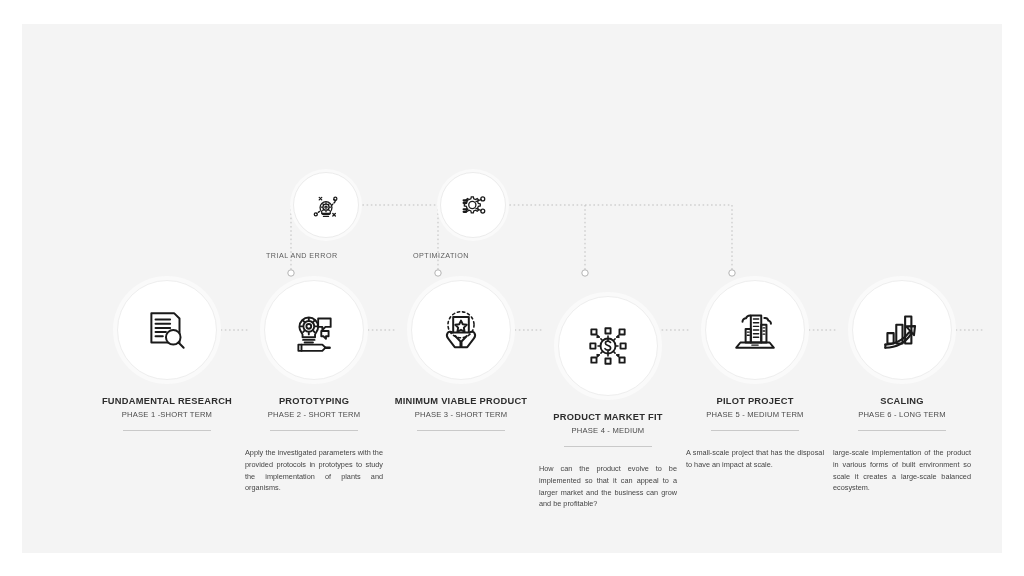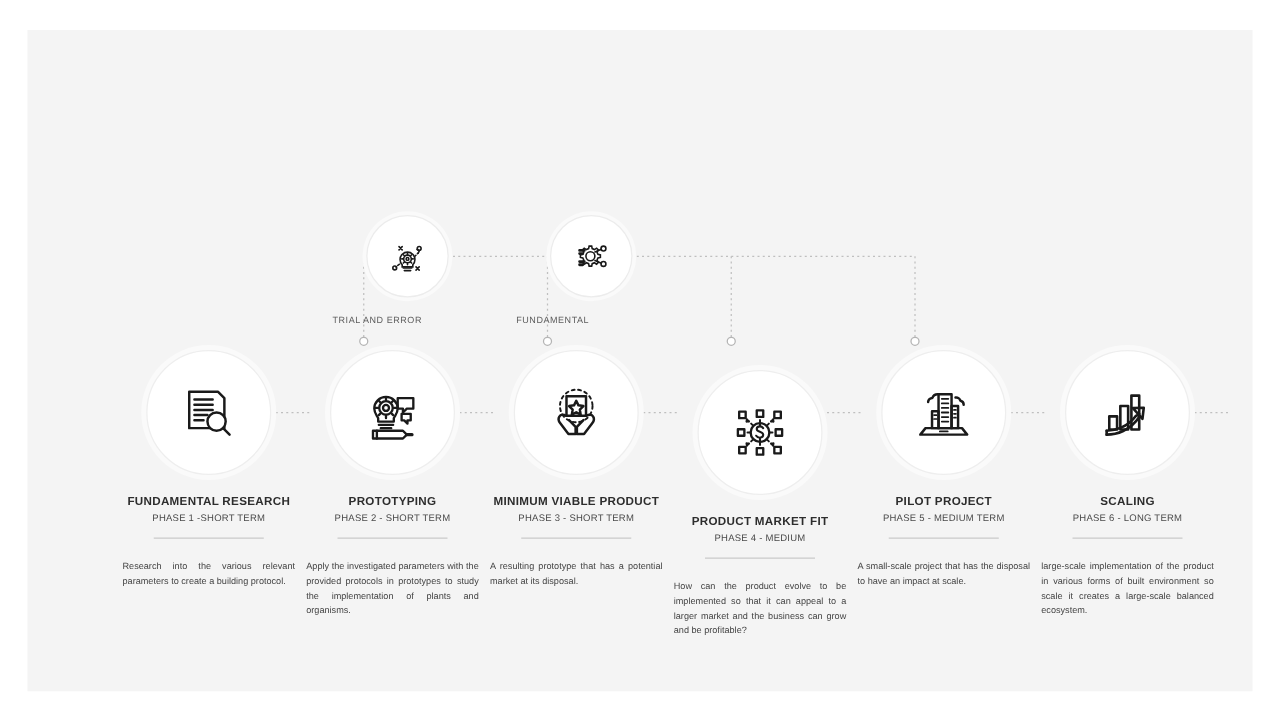--- a/index.html
+++ b/index.html
@@ -166,39 +166,38 @@
         <svg width="34" height="34" viewBox="0 0 40 40" fill="none" stroke="#1a1a1a" stroke-width="1.5" stroke-linecap="round">
           <path d="M18 10.5h2.4l.5 2.3 2.1.9 2-1.3 1.7 1.7-1.3 2 .9 2.1 2.3.5v2.4l-2.3.5-.9 2.1 1.3 2-1.7 1.7-2-1.3-2.1.9-.5 2.3H18l-.5-2.3-2.1-.9-2 1.3-1.7-1.7 1.3-2-.9-2.1-2.3-.5v-2.4l2.3-.5.9-2.1-1.3-2 1.7-1.7 2 1.3 2.1-.9z"></path>
           <circle cx="19.2" cy="20" r="4.2"></circle>
           <path d="M23.5 16l6 -2.5M23.5 24l6 2.5"></path>
           <circle cx="31.5" cy="12.8" r="2.3"></circle>
           <circle cx="31.5" cy="27.2" r="2.3"></circle>
           <path d="M9 14.5h4.5M9 17.5h3M9 25h4.5M9 28h3" stroke-width="2.6"></path>
         </svg>
       </span>
     </div>
-    <div class="top-label">FUNDAMENTAL</div>
+    <div class="top-label">OPTIMIZATION</div>
   </div>
 
 
   <div class="phase-node" style="left:70px; top:256px;">
     <div class="phase-circle">
       <span class="icon">
         <svg width="50" height="50" viewBox="0 0 48 48" fill="none" stroke="#1a1a1a" stroke-width="1.9" stroke-linejoin="round" stroke-linecap="round">
           <path d="M9 8h22l5 5v23H9z"></path>
           <path d="M13 14h14M13 18h14M13 22h14M13 26h10M13 30h7"></path>
           <circle cx="30" cy="31" r="7" fill="#ffffff"></circle>
           <path d="M35 36l5 5"></path>
         </svg>
       </span>
     </div>
     <div class="phase-title">FUNDAMENTAL RESEARCH</div>
     <div class="phase-sub">PHASE 1 -SHORT TERM</div>
     <div class="phase-rule"></div>
-    <div class="phase-desc">Research into the various relevant parameters to create a building protocol.</div>
   </div>
 
   <div class="phase-node" style="left:217px; top:256px;">
     <div class="phase-circle">
       <span class="icon">
         <svg width="50" height="50" viewBox="0 0 48 48" fill="none" stroke="#1a1a1a" stroke-width="1.8" stroke-linejoin="round" stroke-linecap="round">
           <path d="M10 21a9 9 0 1 1 18 0c0 3.5-2.2 5.4-3 7.4V31H13v-2.6C12.2 26.4 10 24.5 10 21z"></path>
           <path d="M13.5 33.5h11M15 36h8"></path>
           <circle cx="19" cy="20.5" r="5.2"></circle>
           <circle cx="19" cy="20.5" r="2.3"></circle>
@@ -225,21 +224,20 @@
           <rect x="16.5" y="11.5" width="15" height="15"></rect>
           <path d="M24 15l1.7 3.5 3.8.55-2.75 2.7.65 3.85L24 23.8l-3.4 1.8.65-3.85L18.5 19.05l3.8-.55z"></path>
           <path d="M16 26.5c-1.8-1.2-4-1-5 .6-1 1.6-.5 3.5.6 5l6.4 8.4h5.5v-5.5l-5-5.2"></path>
           <path d="M32 26.5c1.8-1.2 4-1 5 .6 1 1.6.5 3.5-.6 5L30 40.5h-5.5V35l5-5.2"></path>
         </svg>
       </span>
     </div>
     <div class="phase-title">MINIMUM VIABLE PRODUCT</div>
     <div class="phase-sub">PHASE 3 - SHORT TERM</div>
     <div class="phase-rule"></div>
-    <div class="phase-desc">A resulting prototype that has a potential market at its disposal.</div>
   </div>
 
   <div class="phase-node" style="left:511px; top:272px;">
     <div class="phase-circle">
       <span class="icon">
         <svg width="50" height="50" viewBox="0 0 48 48" fill="none" stroke="#1a1a1a" stroke-width="1.8" stroke-linejoin="round" stroke-linecap="round">
           <circle cx="24" cy="24" r="7.2"></circle>
           <path d="M26.4 20.6c-.6-.9-1.5-1.3-2.5-1.3-1.4 0-2.4.8-2.4 2 0 2.7 5 1.6 5 4.5 0 1.3-1.1 2.2-2.6 2.2-1.2 0-2.2-.5-2.8-1.5M24 17.6v1.7M24 28.7v1.7" stroke-width="1.6"></path>
           <rect x="8" y="8" width="5" height="5"></rect>
           <rect x="21.5" y="7" width="5" height="5"></rect>

